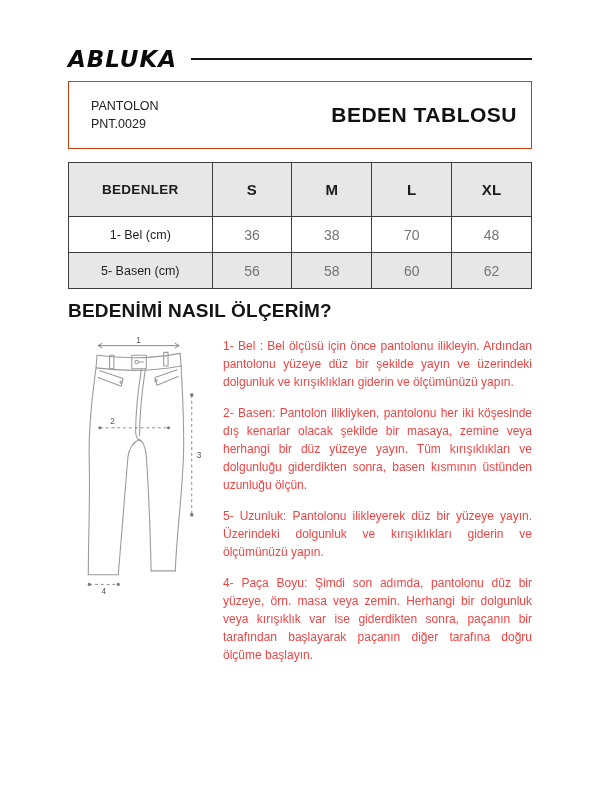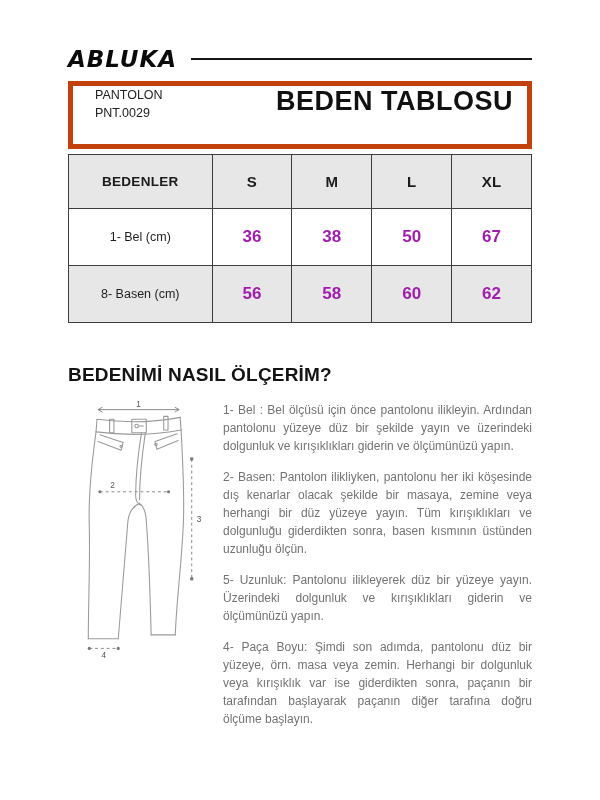--- a/index.html
+++ b/index.html
@@ -18,54 +18,54 @@
     font-family: "DejaVu Sans", sans-serif;
     font-weight: 900; font-style: italic;
     font-size: 23px; letter-spacing: 1px; color: #0a0a0a;
     white-space: nowrap;
   }
   .logo-rule { flex: 1; height: 2px; background: #161616; margin-left: 14px; }
 
   
   .title-box {
     margin-top: 9px; height: 68px;
-    border: 5px solid #c2410c;
-    display: flex; align-items: flex-start; justify-content: space-between;
+    border: 1px solid #c2410c;
+    display: flex; align-items: center; justify-content: space-between;
     padding: 0 14px 0 22px;
   }
   .product-lines { font-size: 12.5px; line-height: 1.45; color: #222; font-weight: 500; }
-  .box-title { font-size: 27px; font-weight: 600; letter-spacing: 0.5px; color: #111; }
+  .box-title { font-size: 21px; font-weight: 600; letter-spacing: 0.5px; color: #111; }
 
   
   table.size-table {
-    margin-top: 5px; width: 100%;
+    margin-top: 13px; width: 100%;
     border-collapse: collapse; table-layout: fixed;
   }
   .size-table th, .size-table td {
     border: 1px solid #3d3d3d;
     text-align: center; vertical-align: middle;
   }
   .size-table col.c-label { width: 31%; }
   .size-table thead th { height: 54px; background: #e7e7e7; font-size: 13.5px; font-weight: 700; letter-spacing: 0.3px; }
   .size-table thead th.size-col { font-size: 15px; }
-  .size-table tbody td { height: 57px; background: #ffffff; }
+  .size-table tbody td { height: 36px; background: #ffffff; }
   .size-table tbody tr:nth-child(even) td { background: #e7e7e7; }
   .size-table td.row-label { font-size: 12.5px; font-weight: 400; color: #1f1f1f; }
-  .size-table td.val { font-size: 17px; font-weight: 700; color: #a21caf; }
+  .size-table td.val { font-size: 14px; font-weight: 400; color: #737373; }
 
   
   .measure-heading {
-    margin-top: 41px;
+    margin-top: 11px;
     font-size: 19px; font-weight: 800; letter-spacing: 0.2px; color: #141414;
   }
   .measure-body { margin-top: 13px; display: flex; gap: 10px; }
   .diagram-wrap { flex: 0 0 145px; }
   .instructions { flex: 1; padding-top: 2px; }
   .instructions p {
-    font-size: 12px; line-height: 1.5; color: #737373;
+    font-size: 12px; line-height: 1.5; color: #ef4444;
     text-align: justify; margin-bottom: 13px;
   }
 </style>
 </head>
 <body>
 
 <div class="page">
 
   <div class="logo-row">
     <div class="logo">ABLUKA</div>
@@ -95,25 +95,25 @@
         <th class="size-col">M</th>
         <th class="size-col">L</th>
         <th class="size-col">XL</th>
       </tr>
     </thead>
     <tbody>
       <tr>
         <td class="row-label">1- Bel (cm)</td>
         <td class="val">36</td>
         <td class="val">38</td>
-        <td class="val">50</td>
-        <td class="val">67</td>
+        <td class="val">70</td>
+        <td class="val">48</td>
       </tr>
       <tr>
-        <td class="row-label">8- Basen (cm)</td>
+        <td class="row-label">5- Basen (cm)</td>
         <td class="val">56</td>
         <td class="val">58</td>
         <td class="val">60</td>
         <td class="val">62</td>
       </tr>
     </tbody>
   </table>
 
   <div class="measure-heading">BEDENİMİ NASIL ÖLÇERİM?</div>
 

